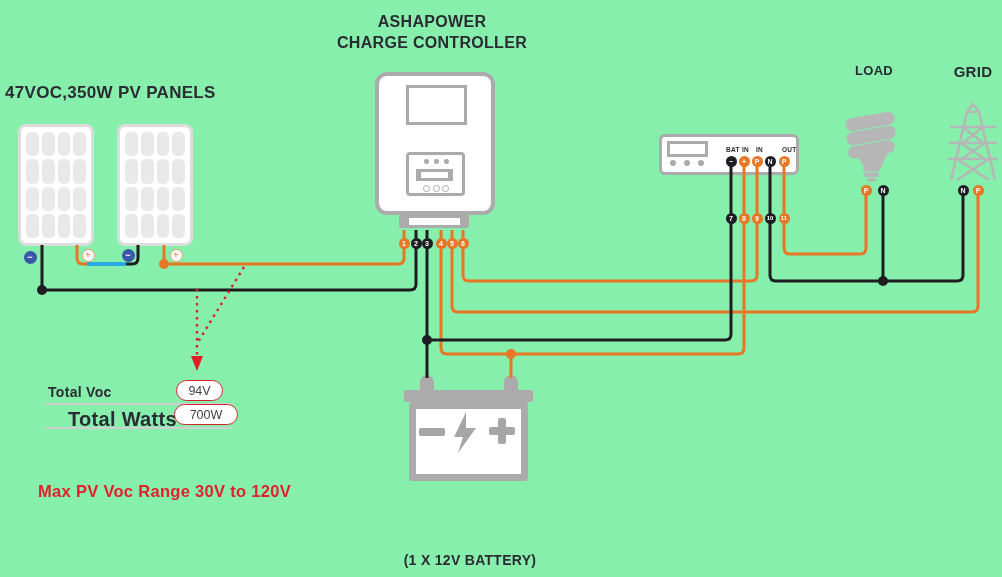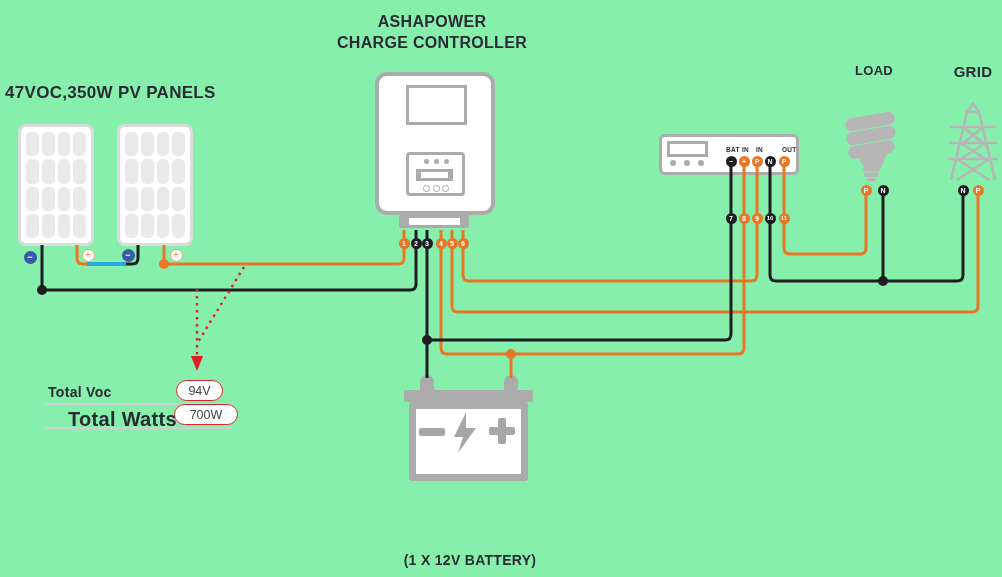--- a/index.html
+++ b/index.html
@@ -203,14 +203,15 @@
   <div class="badge sm c-black" style="left:877.5px;top:184.5px;">N</div>
   <div class="badge sm c-black" style="left:957.5px;top:184.5px;">N</div>
   <div class="badge sm c-orange" style="left:972.5px;top:184.5px;">P</div>
 
   <div class="lbl" style="left:48px;top:384px;font-size:14px;">Total Voc</div>
   <div class="valbox" style="left:176px;top:380px;width:47px;height:21px;">94V</div>
   <div class="sep" style="left:45px;top:403px;width:187px;"></div>
   <div class="lbl" style="left:48px;top:408px;font-size:20px;margin-left:20px;">Total Watts</div>
   <div class="valbox" style="left:174px;top:404px;width:64px;height:21px;">700W</div>
   <div class="sep" style="left:45px;top:427px;width:187px;"></div>
+  <div class="lbl" style="left:38px;top:482px;font-size:16.5px;color:#E4202C;">Max PV Voc Range 30V to 120V</div>
 
 </div>
 
 </body></html>

